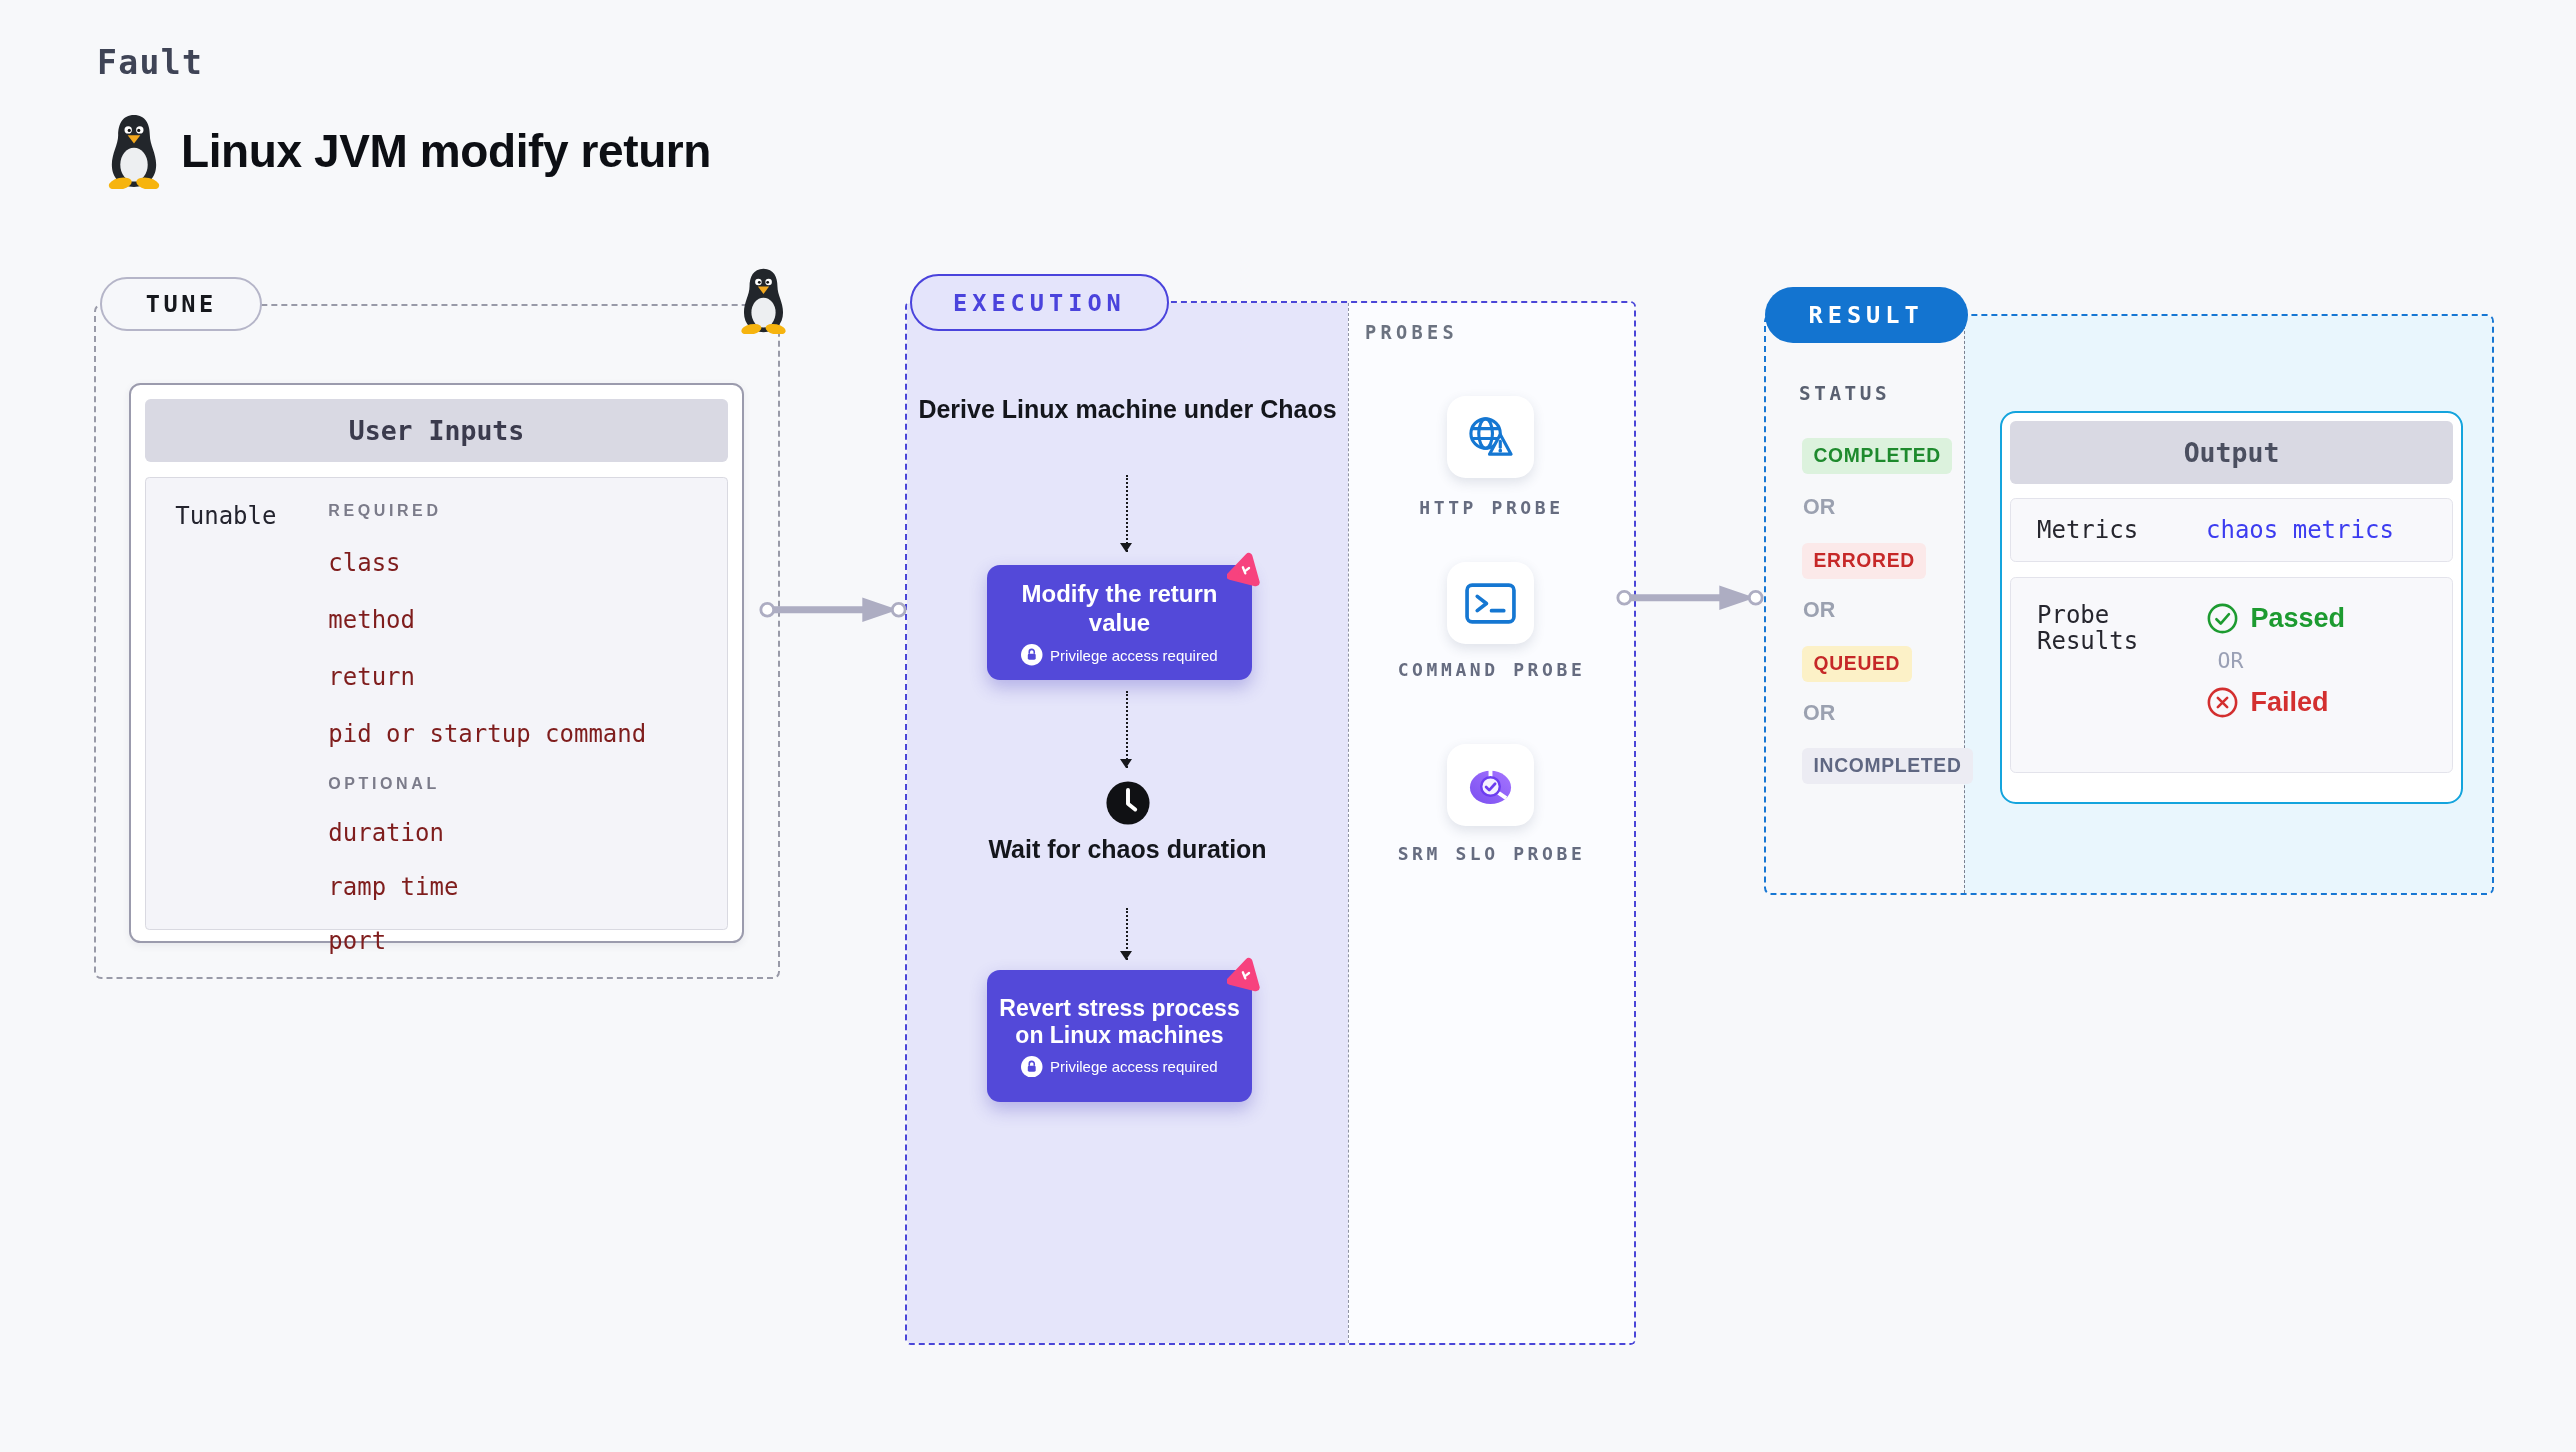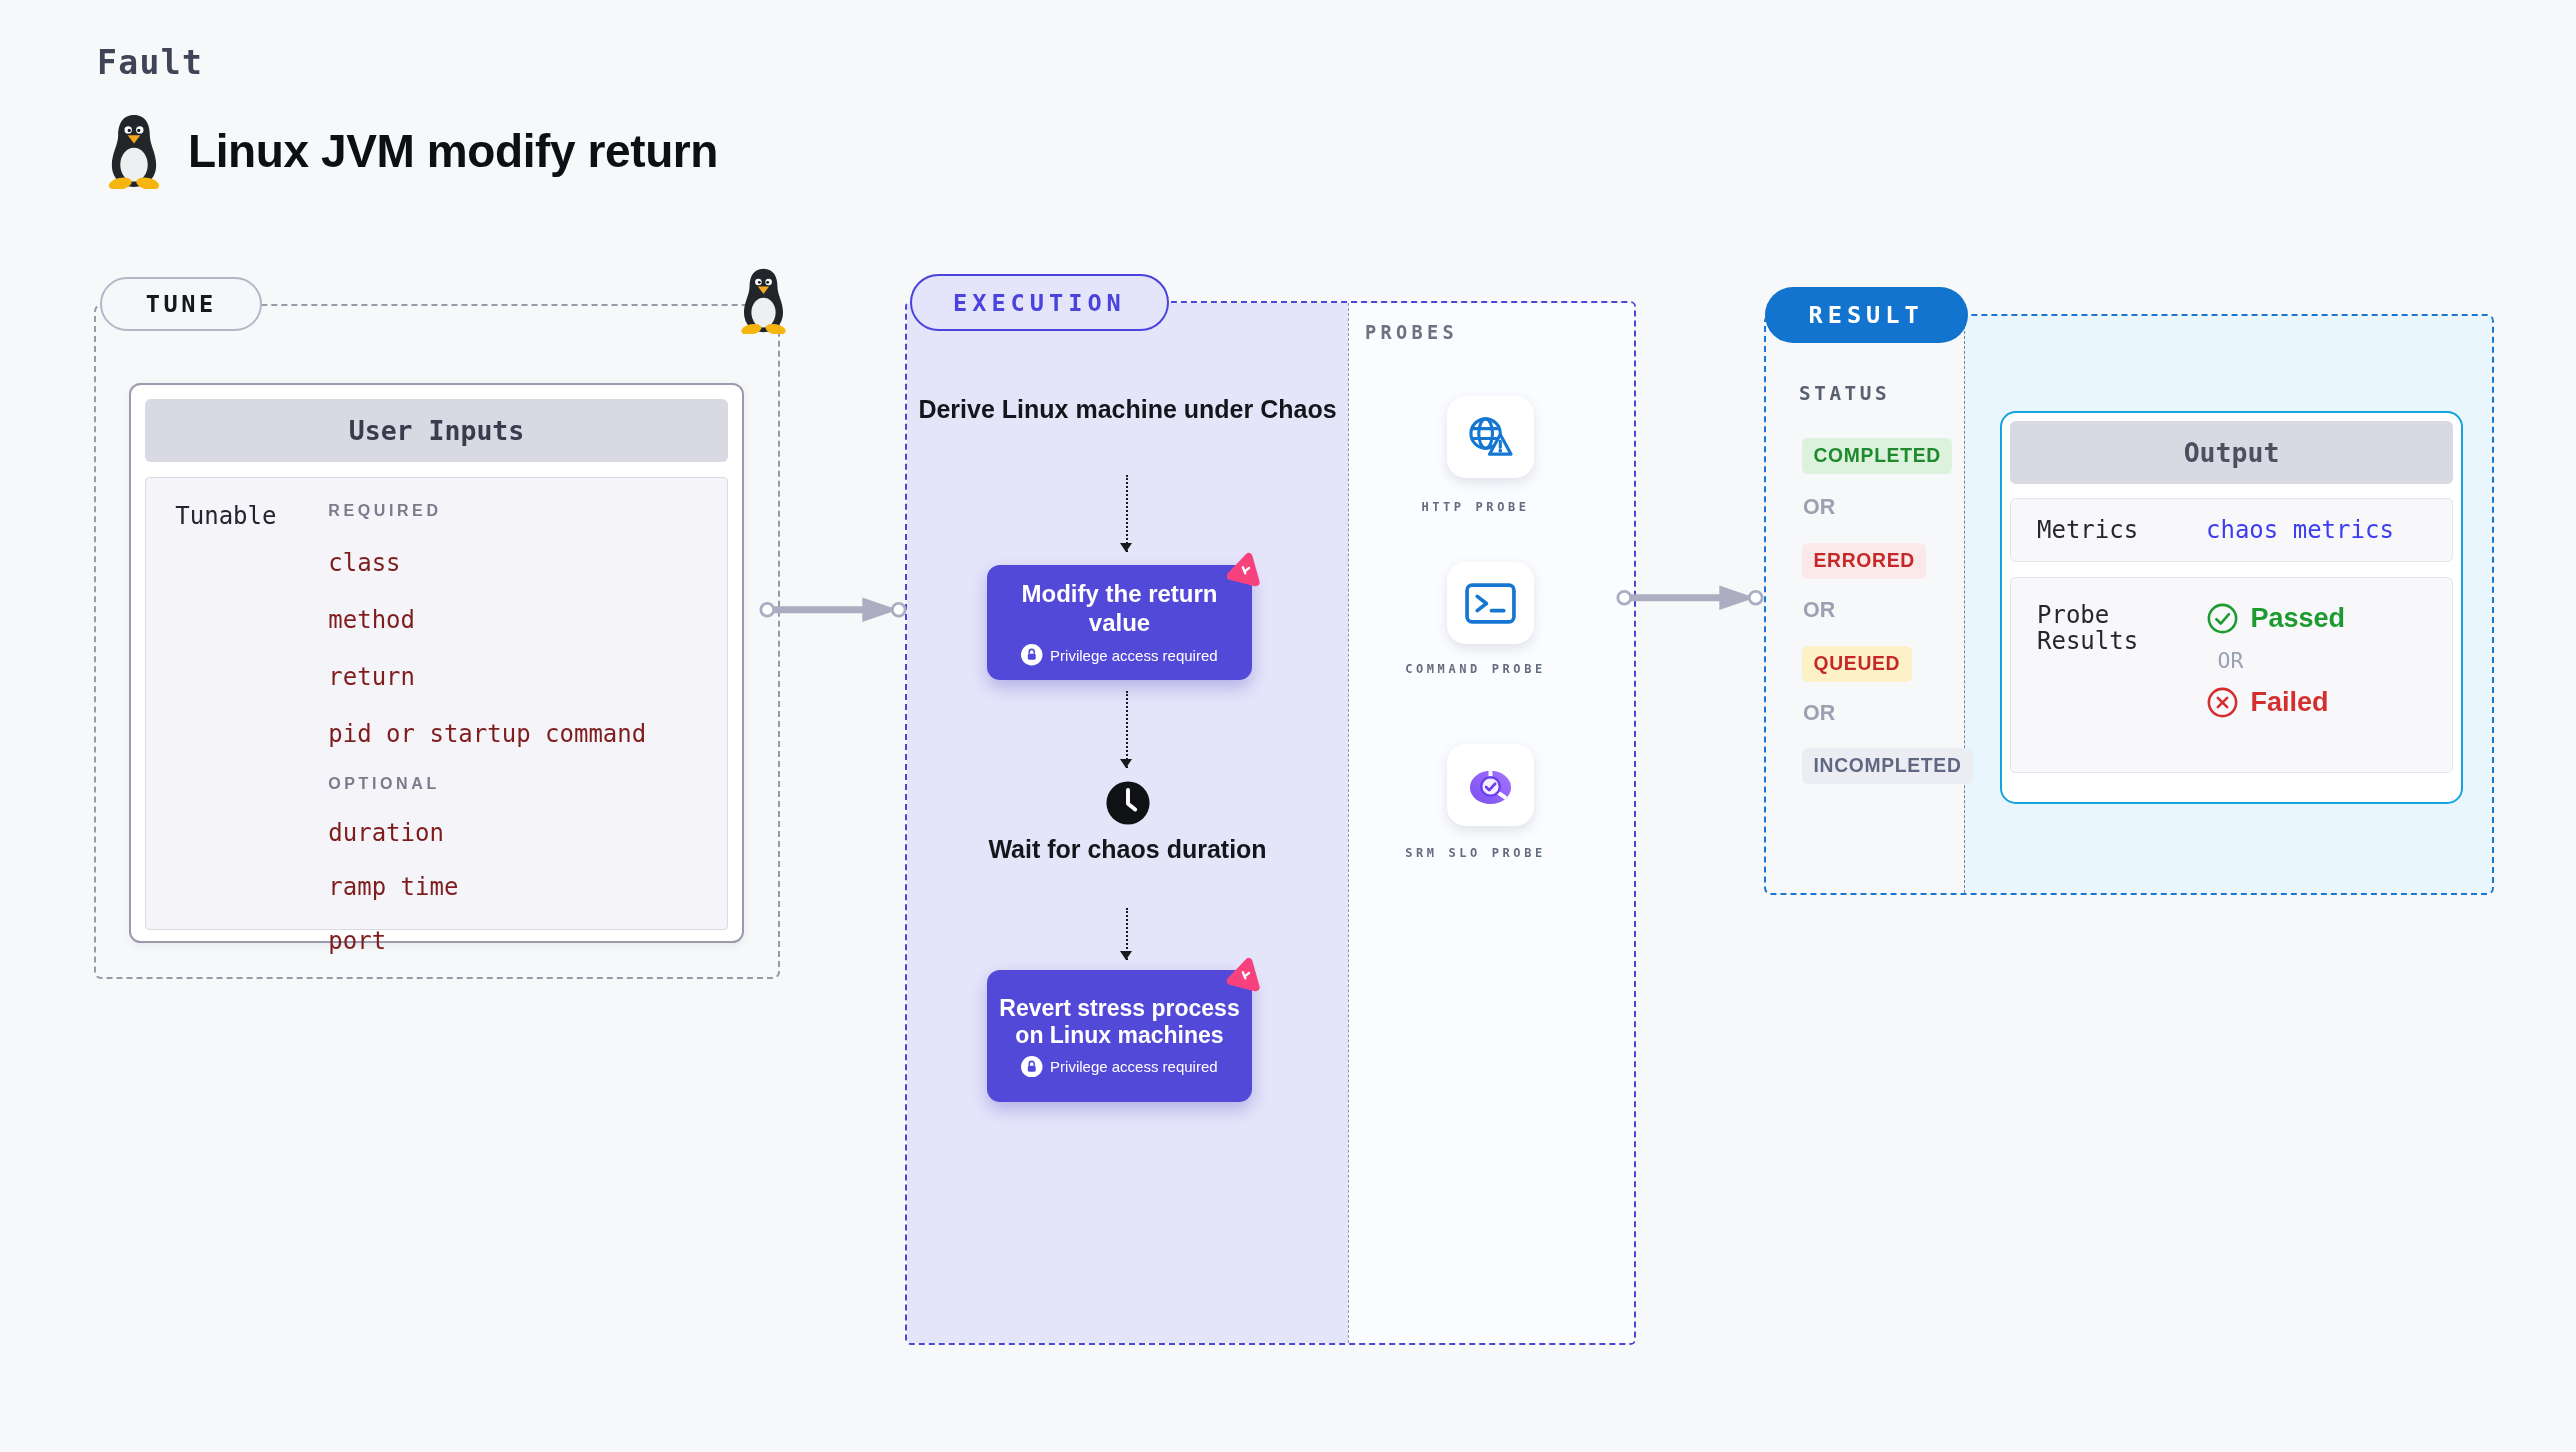--- a/index.html
+++ b/index.html
@@ -5,21 +5,21 @@
   html,body{margin:0;padding:0;}
   .canvas{
     position:relative;width:2576px;height:1452px;overflow:hidden;
     background:#f7f8fa;font-family:"Liberation Sans",sans-serif;color:#14161c;
   }
   .mono{font-family:"DejaVu Sans Mono",monospace;}
   .abs{position:absolute;}
 
   
   .kicker{left:97px;top:43px;font-size:33px;letter-spacing:1.4px;color:#3f4456;font-weight:bold;}
-  .title-row{left:102px;top:113px;display:flex;align-items:center;gap:22px;}
+  .title-row{left:102px;top:113px;display:flex;align-items:center;gap:15px;}
   .tux-main{width:64px;height:76px;}
   .page-title{font-size:46px;font-weight:800;color:#0d0f14;letter-spacing:-0.4px;}
 
   
   .tune-box{left:94px;top:304px;width:682px;height:671px;border:2.1px dashed #999aa8;border-radius:7.2px;}
   .exec-box{left:905px;top:301px;width:727px;height:1040px;border:2.1px dashed #4a46d8;border-radius:5.7px;overflow:visible;}
   .result-box{left:1764px;top:314px;width:726px;height:577px;border:2.1px dashed #1777d3;border-radius:7.2px;}
 
   .pill{position:absolute;display:flex;align-items:center;justify-content:center;border-radius:30px;
         font-family:"DejaVu Sans Mono",monospace;font-weight:bold;z-index:6;}
@@ -76,22 +76,22 @@
   .priv svg{width:21.5px;height:21.5px;}
   .chaos-badge{position:absolute;top:-14.3px;right:-11.5px;width:37px;height:37px;}
 
   .clock-wrap{left:198px;top:477px;width:46px;height:46px;}
 
   
   .probes-label{left:458px;top:18.6px;font-size:18.6px;letter-spacing:4.3px;color:#6b7280;font-weight:bold;}
   .probe-card{position:absolute;width:87px;height:82px;background:#fff;border-radius:18.6px;
         box-shadow:0 4.3px 11.5px rgba(50,60,90,.13);display:flex;align-items:center;justify-content:center;}
   .probe-card svg{width:53px;height:47px;}
-  .probe-name{position:absolute;left:468px;width:201px;text-align:center;font-weight:bold;
-        font-size:12px;letter-spacing:3.6px;color:#666c80;line-height:23.6px;}
+  .probe-name{position:absolute;left:484px;width:201px;text-align:center;font-weight:bold;
+        font-size:18px;letter-spacing:3.6px;color:#666c80;line-height:23.6px;}
   .pc1{left:540px;top:93px;} .pn1{top:193px;}
   .pc2{left:540px;top:259px;} .pn2{top:355px;}
   .pc3{left:540px;top:441px;} .pn3{top:539px;}
 
   
   .cyan-bg{position:absolute;left:198px;top:0;bottom:0;right:0;background:#e9f6fd;border-radius:0 5px 5px 0;}
   .result-divider{position:absolute;left:198px;top:0;bottom:0;border-left:1.4px dashed #7a8090;}
   .status-label{left:33px;top:66px;font-size:19.3px;letter-spacing:3.6px;color:#596070;font-weight:bold;}
   .badge{position:absolute;left:36px;height:36px;display:inline-flex;align-items:center;padding:0 11.5px;
         border-radius:5.7px;font-weight:bold;font-size:19.3px;letter-spacing:0.7px;}

